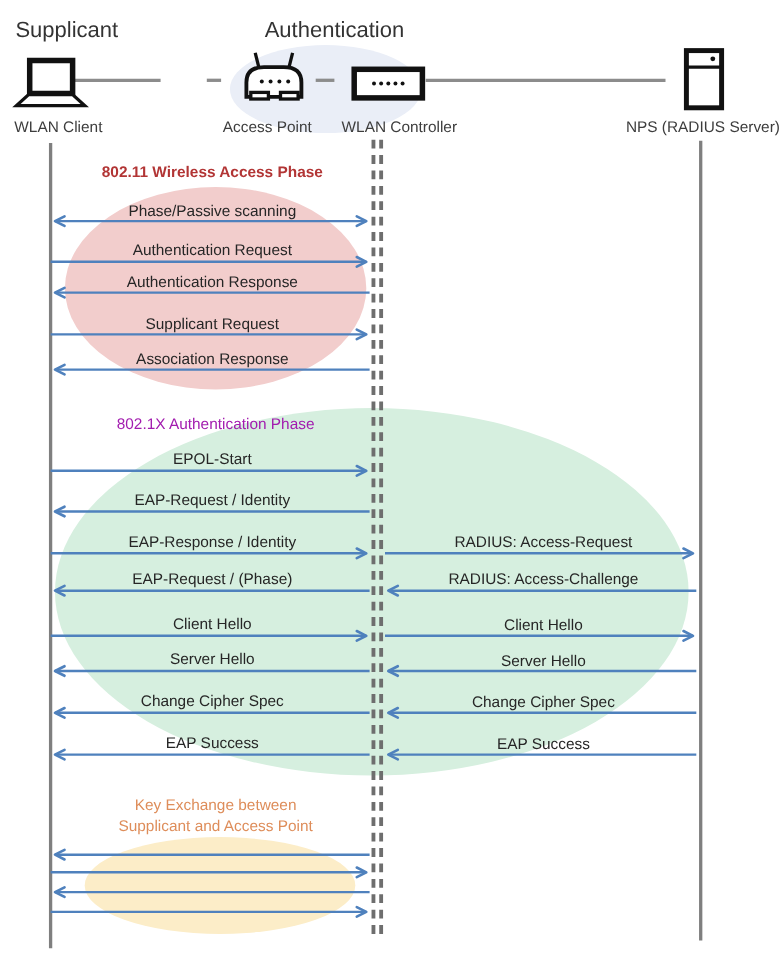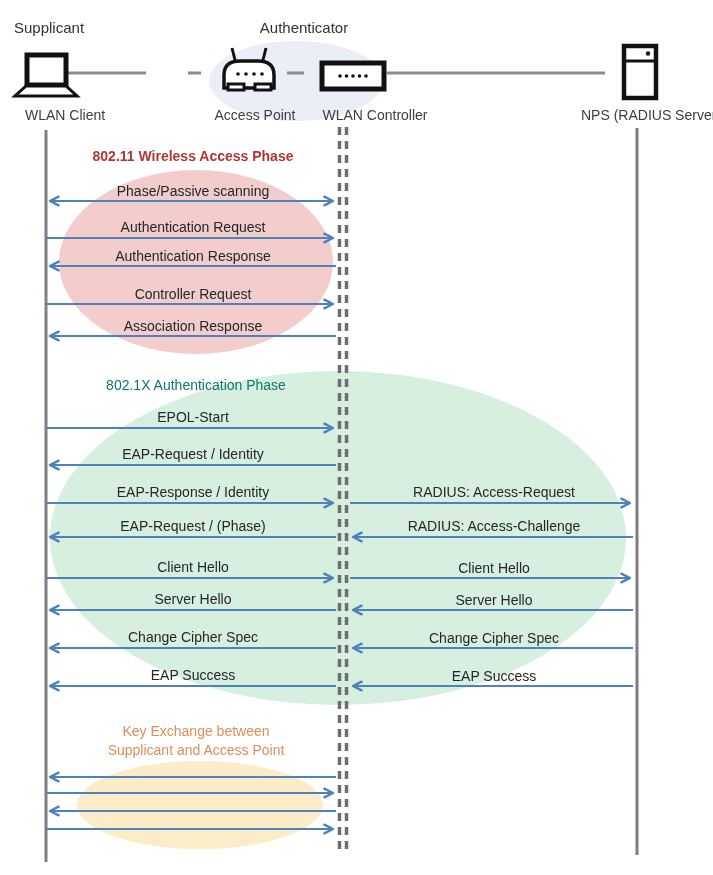--- a/index.html
+++ b/index.html
@@ -5,26 +5,26 @@
   html,body{margin:0;padding:0;background:#ffffff;}
   .stage{
     position:relative;width:713px;height:875px;background:#ffffff;
     font-family:"Liberation Sans",sans-serif;overflow:hidden;
   }
   .stage svg{position:absolute;left:0;top:0;}
   .lbl{
     position:absolute;transform:translateX(-50%);white-space:nowrap;
     font-size:14px;line-height:16px;color:#262626;
   }
-  .role{font-size:15px;line-height:18px;color:#333333;}
-  .device{color:#3d3d3d;margin-left:12px;}
+  .role{font-size:20px;line-height:18px;color:#333333;}
+  .device{color:#3d3d3d;}
   .left-anchor{transform:none;}
   .phase-title{font-size:14px;line-height:18px;}
   .pt-red{color:#B23535;font-weight:bold;}
-  .pt-green{color:#0f766e;}
+  .pt-green{color:#a21caf;}
   .pt-orange{color:#DE8D5A;}
 </style>
 </head>
 <body>
 
 <div class="stage">
 
   <svg width="713" height="875" viewBox="0 0 713 875">
     <defs>
       <marker id="ah" viewBox="0 0 12 12" refX="10" refY="6" markerUnits="userSpaceOnUse" markerWidth="13" markerHeight="13" orient="auto-start-reverse">
@@ -107,36 +107,36 @@
     </g>
 
     <g>
       <rect x="624" y="46" width="32" height="52" fill="#ffffff" stroke="#111111" stroke-width="4.5"></rect>
       <line x1="624" y1="61" x2="656" y2="61" stroke="#111111" stroke-width="3"></line>
       <circle cx="648" cy="53.5" r="2.2" fill="#111111"></circle>
     </g>
   </svg>
 
   <div class="lbl role left-anchor" style="left:14px;top:19px">Supplicant</div>
-  <div class="lbl role" style="left:304px;top:19px">Authenticator</div>
+  <div class="lbl role" style="left:304px;top:19px">Authentication</div>
 
   <div class="lbl device left-anchor" style="left:13px;top:107px">WLAN Client</div>
   <div class="lbl device" style="left:243px;top:107px">Access Point</div>
   <div class="lbl device" style="left:363px;top:107px">WLAN Controller</div>
   <div class="lbl device" style="left:639px;top:107px">NPS (RADIUS Server)</div>
 
   <div class="lbl phase-title pt-red" style="left:193px;top:147px">802.11 Wireless Access Phase</div>
   <div class="lbl phase-title pt-green" style="left:196px;top:376px">802.1X Authentication Phase</div>
   <div class="lbl phase-title pt-orange" style="left:196px;top:741px">Supplicant and Access Point</div>
   <div class="lbl phase-title pt-orange" style="left:196px;top:722px">Key Exchange between</div>
 
   <div class="lbl" style="left:193px;top:183px">Phase/Passive scanning</div>
   <div class="lbl" style="left:193px;top:219px">Authentication Request</div>
   <div class="lbl" style="left:193px;top:248px">Authentication Response</div>
-  <div class="lbl" style="left:193px;top:286px">Controller Request</div>
+  <div class="lbl" style="left:193px;top:286px">Supplicant Request</div>
   <div class="lbl" style="left:193px;top:318px">Association Response</div>
 
   <div class="lbl" style="left:193px;top:409px">EPOL-Start</div>
   <div class="lbl" style="left:193px;top:446px">EAP-Request / Identity</div>
   <div class="lbl" style="left:193px;top:484px">EAP-Response / Identity</div>
   <div class="lbl" style="left:193px;top:518px">EAP-Request / (Phase)</div>
   <div class="lbl" style="left:193px;top:559px">Client Hello</div>
   <div class="lbl" style="left:193px;top:591px">Server Hello</div>
   <div class="lbl" style="left:193px;top:629px">Change Cipher Spec</div>
   <div class="lbl" style="left:193px;top:667px">EAP Success</div>

